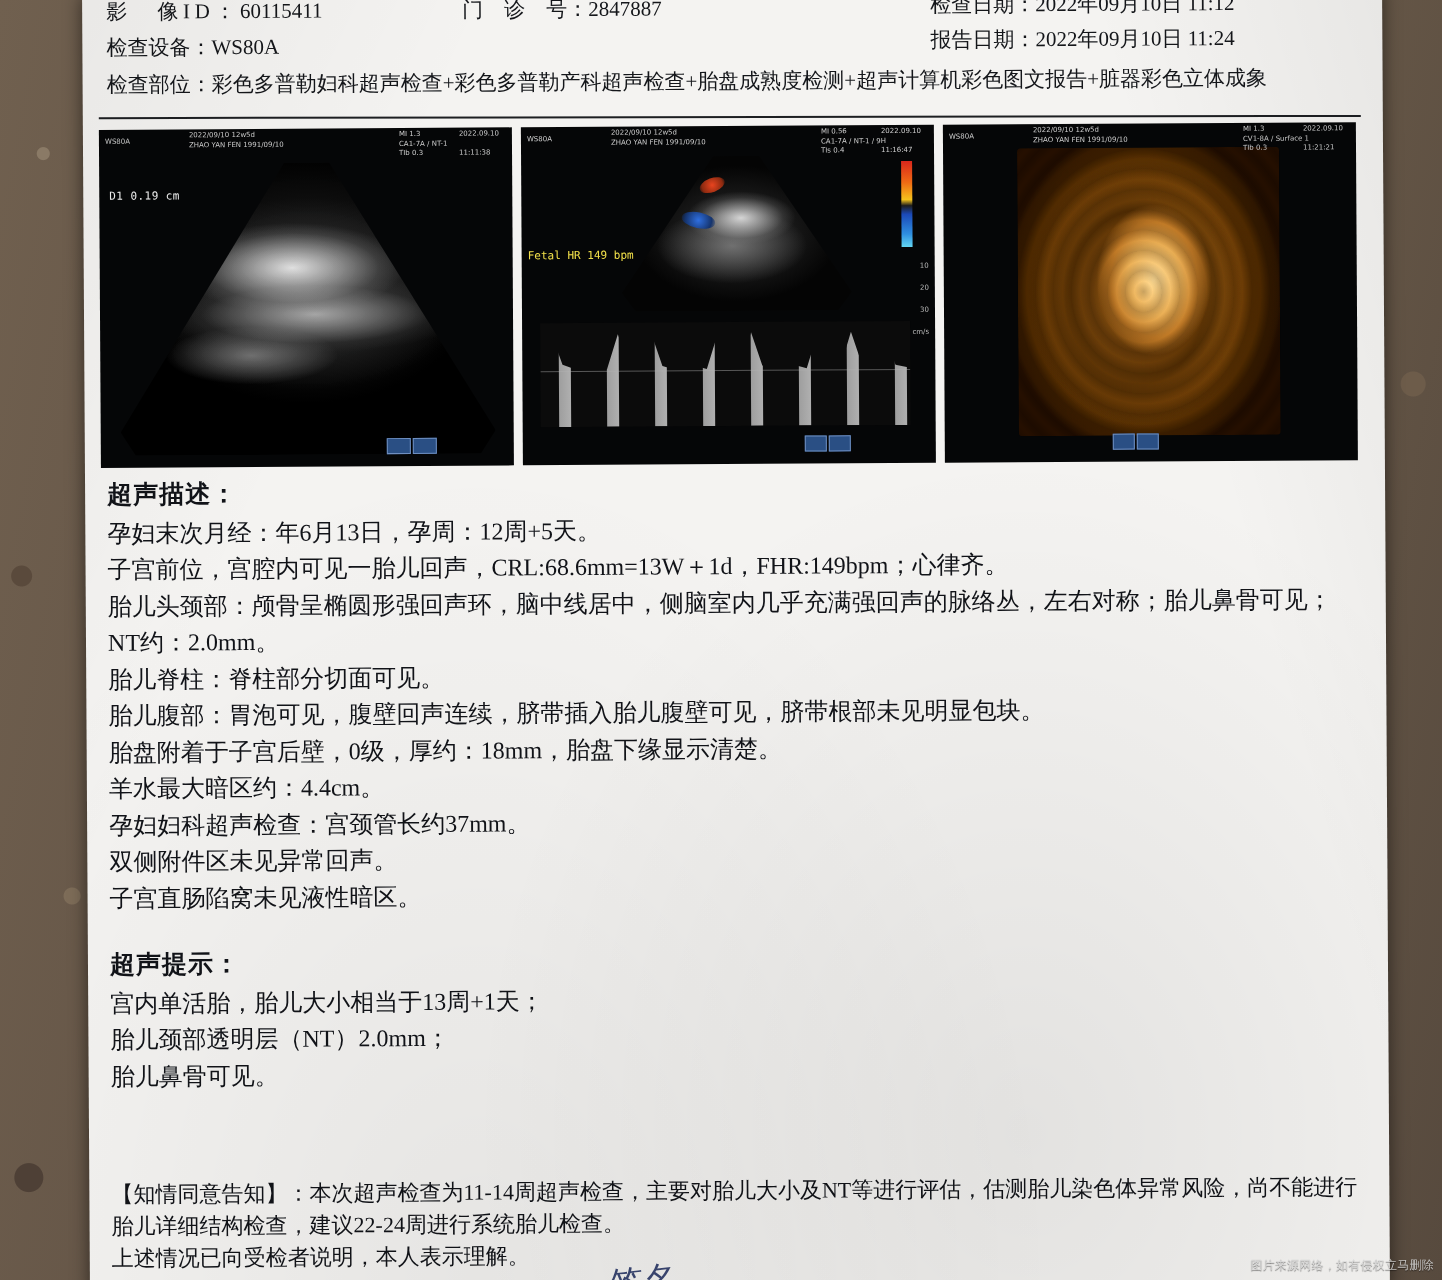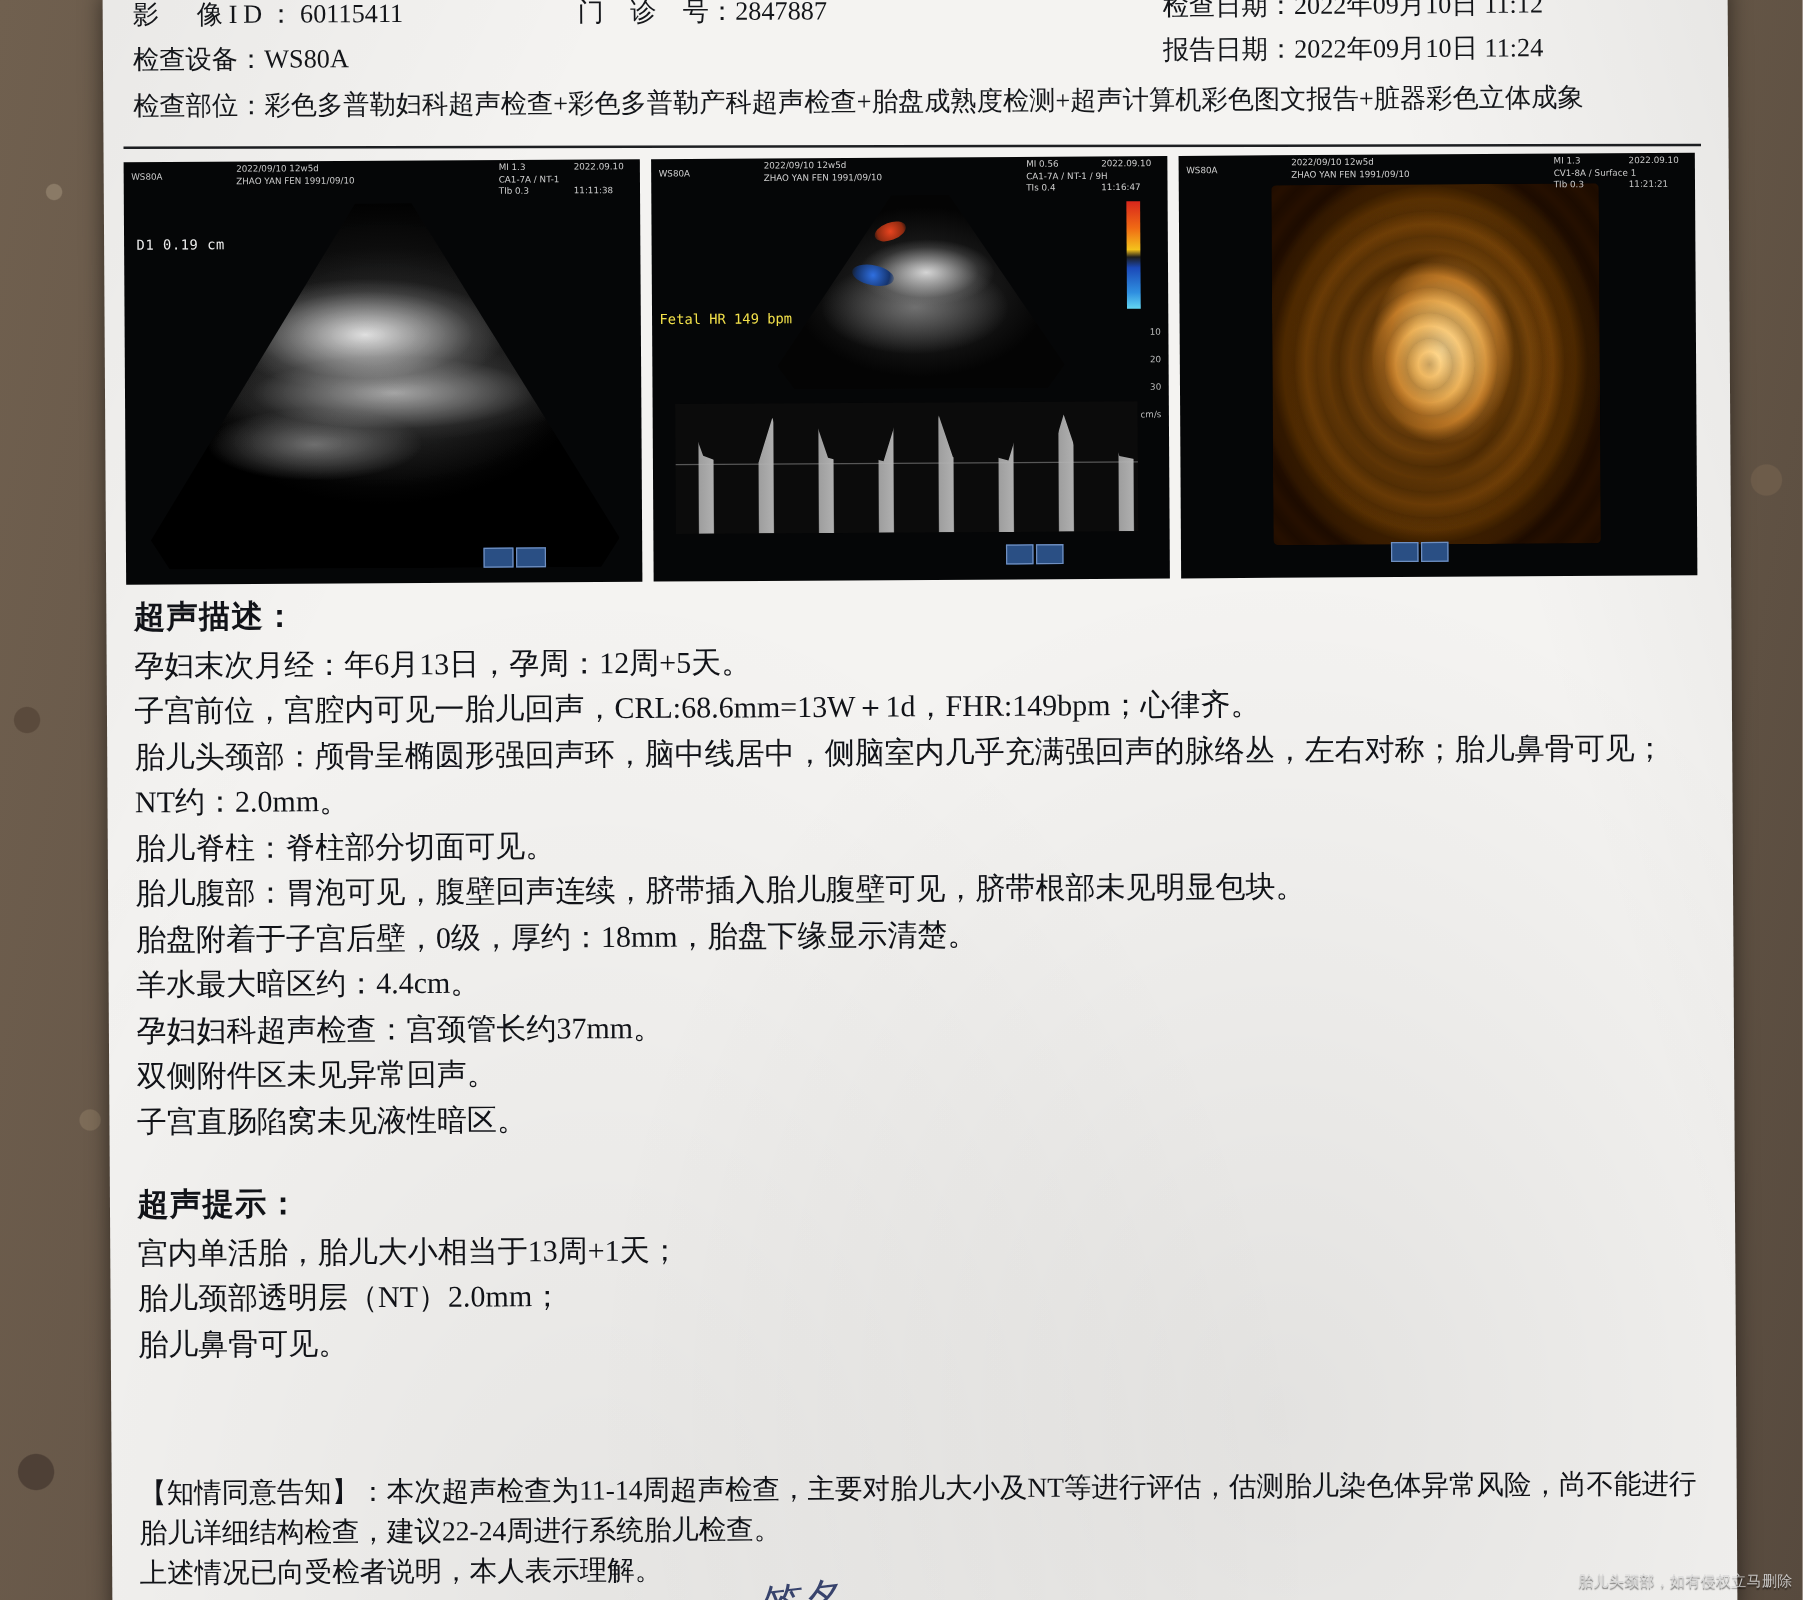--- a/index.html
+++ b/index.html
@@ -412,13 +412,13 @@
     <div class="section consent">
       <div class="ln">【知情同意告知】：本次超声检查为11-14周超声检查，主要对胎儿大小及NT等进行评估，估测胎儿染色体异常风险，尚不能进行胎儿详细结构检查，建议22-24周进行系统胎儿检查。</div>
       <div class="ln">上述情况已向受检者说明，本人表示理解。</div>
     </div>
 
     <div class="sig">签名</div>
 
   </div>
 </div>
 
-<div class="watermark">胎儿头颈部，如有侵权立马删除</div>
+<div class="watermark">图片来源网络，如有侵权立马删除</div>
 
 </body></html>

